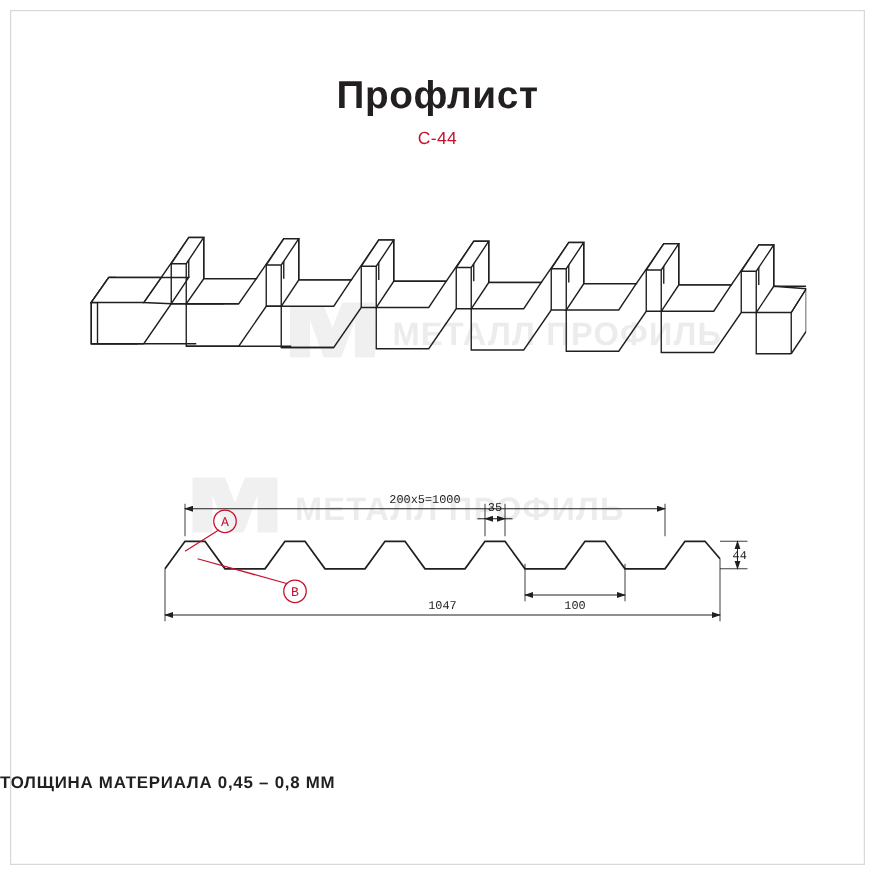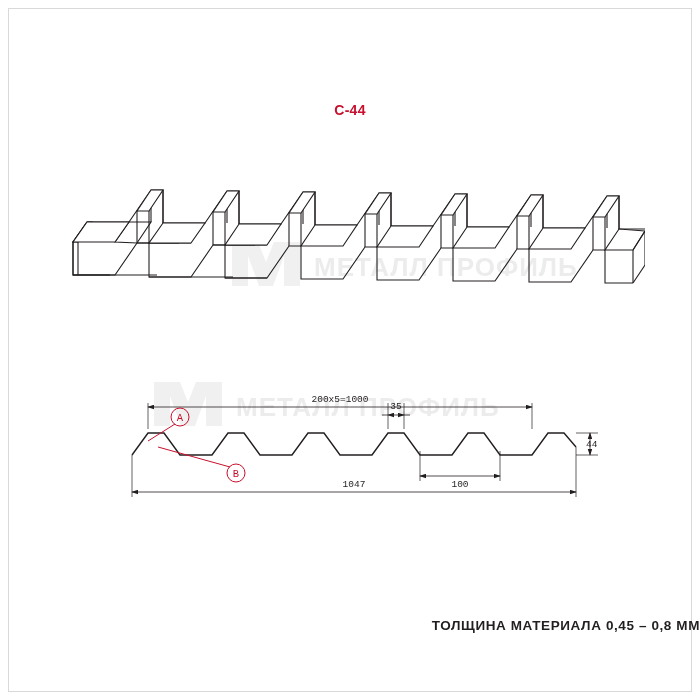--- a/index.html
+++ b/index.html
@@ -41,30 +41,30 @@
     letter-spacing: 0.5px;
     color: #231f20;
   }
   .subtitle {
     position: absolute;
     top: 102px;
     left: 0;
     width: 700px;
     text-align: center;
     font-size: 14px;
-    font-weight: bold;
+    font-weight: normal;
     color: #c8102e;
     letter-spacing: 0.3px;
   }
   .footer-note {
     position: absolute;
     top: 618px;
     left: 0;
     width: 700px;
-    text-align: right;
+    text-align: left;
     font-size: 13.5px;
     font-weight: bold;
     letter-spacing: 0.6px;
     color: #231f20;
   }
   svg { display: block; }
   .wm {
     position: absolute;
     pointer-events: none;
   }
@@ -80,20 +80,21 @@
     font-family: Liberation Mono, monospace;
   }
 </style>
 </head>
 <body>
 
 <div class="page">
 
   <div class="border-frame"></div>
 
+  <div class="title">Профлист</div>
   <div class="subtitle">С-44</div>
 
   <div class="wm" style="left:228px; top:228px;">
     <svg width="360" height="70" viewBox="0 0 360 70">
       <g opacity="0.13" fill="#8c8c8c">
         <path d="M4 14 L30 14 L38 34 L46 14 L72 14 L72 58 L56 58 L56 28 L45 58 L31 58 L20 28 L20 58 L4 58 Z"></path>
       </g>
       <text x="86" y="48" font-family="Liberation Sans, sans-serif" font-size="26" font-weight="bold" fill="#8c8c8c" opacity="0.16" letter-spacing="1">МЕТАЛЛ ПРОФИЛЬ</text>
     </svg>
   </div>

